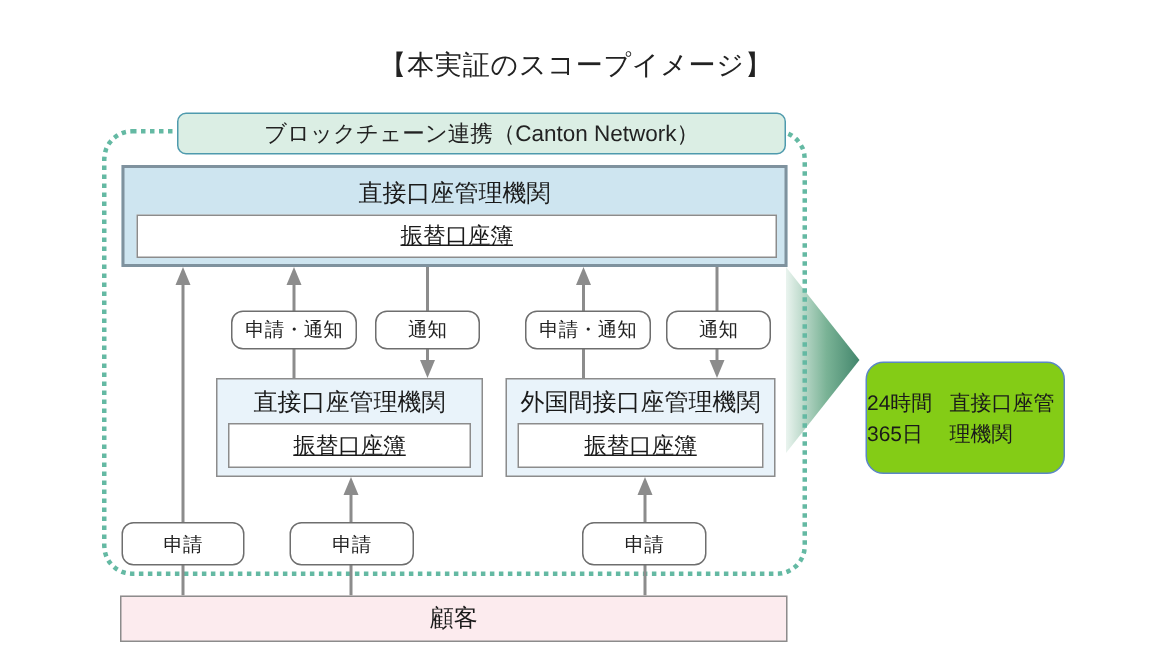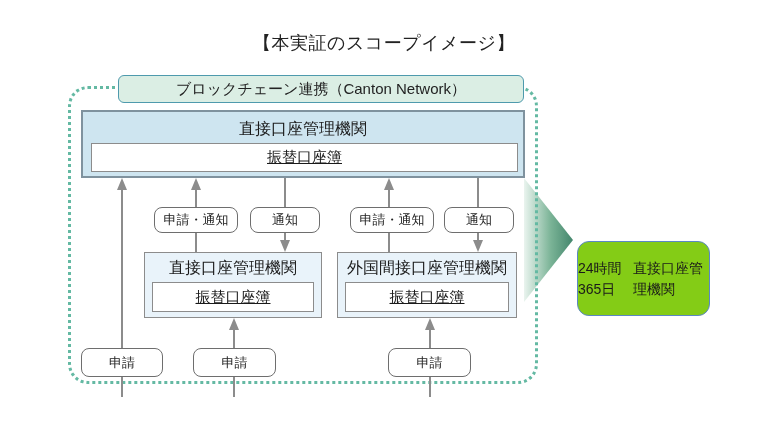--- a/index.html
+++ b/index.html
@@ -136,19 +136,20 @@
 
   <div class="abs mid-box foreign-box">
     <div class="abs center mid-title">外国間接口座管理機関</div>
     <div class="abs center ledger foreign-ledger">振替口座簿</div>
   </div>
 
   <div class="abs center pill pill-apply-left">申請</div>
   <div class="abs center pill pill-apply-middle">申請</div>
   <div class="abs center pill pill-apply-right">申請</div>
 
+  <div class="abs center customer-box">顧客</div>
 
   <div class="abs center result-box">
     <div>24時間365日</div>
     <div>直接口座管理機関</div>
   </div>
 
 </div>
 
 </body></html>

